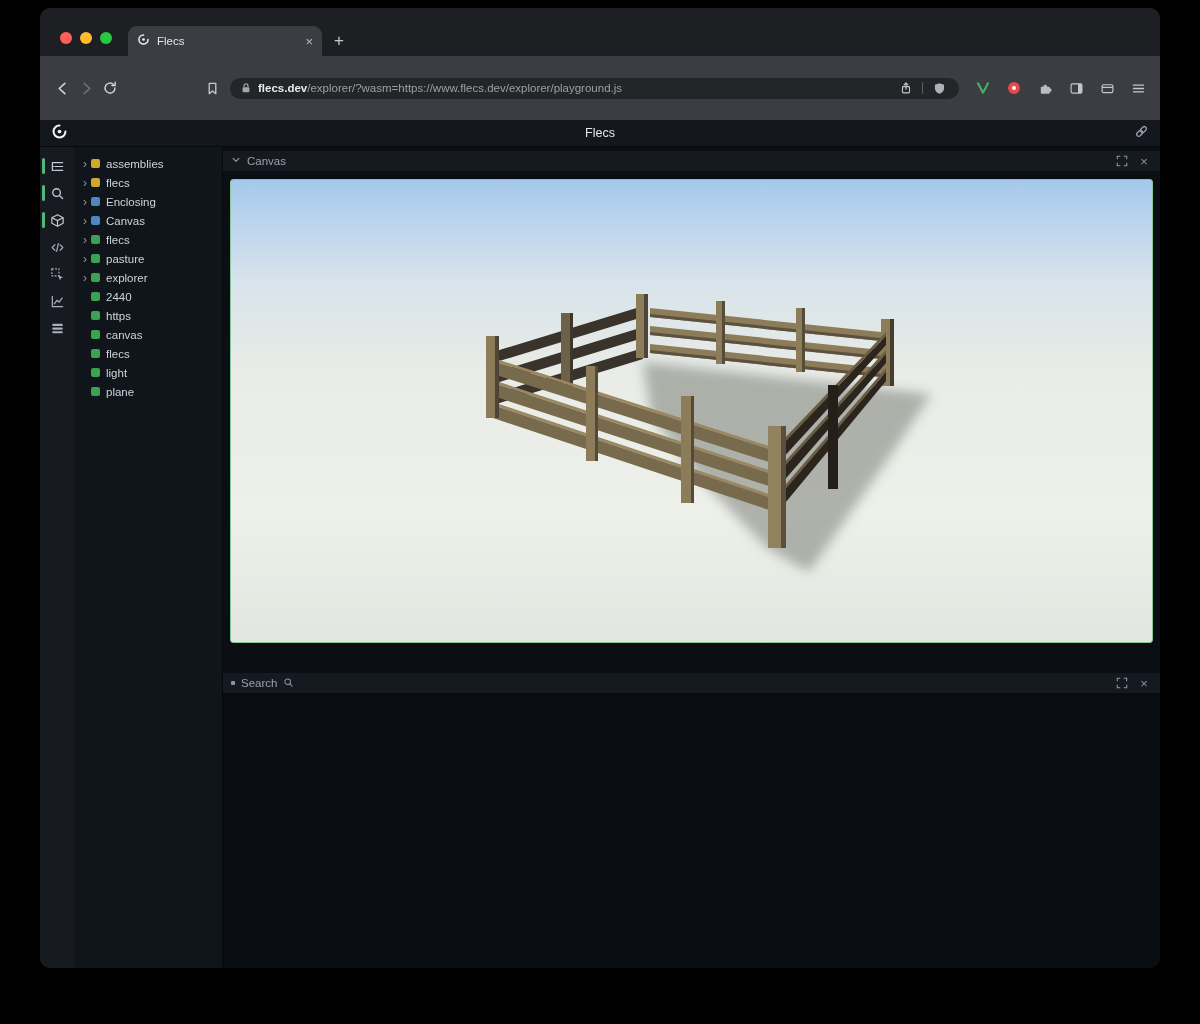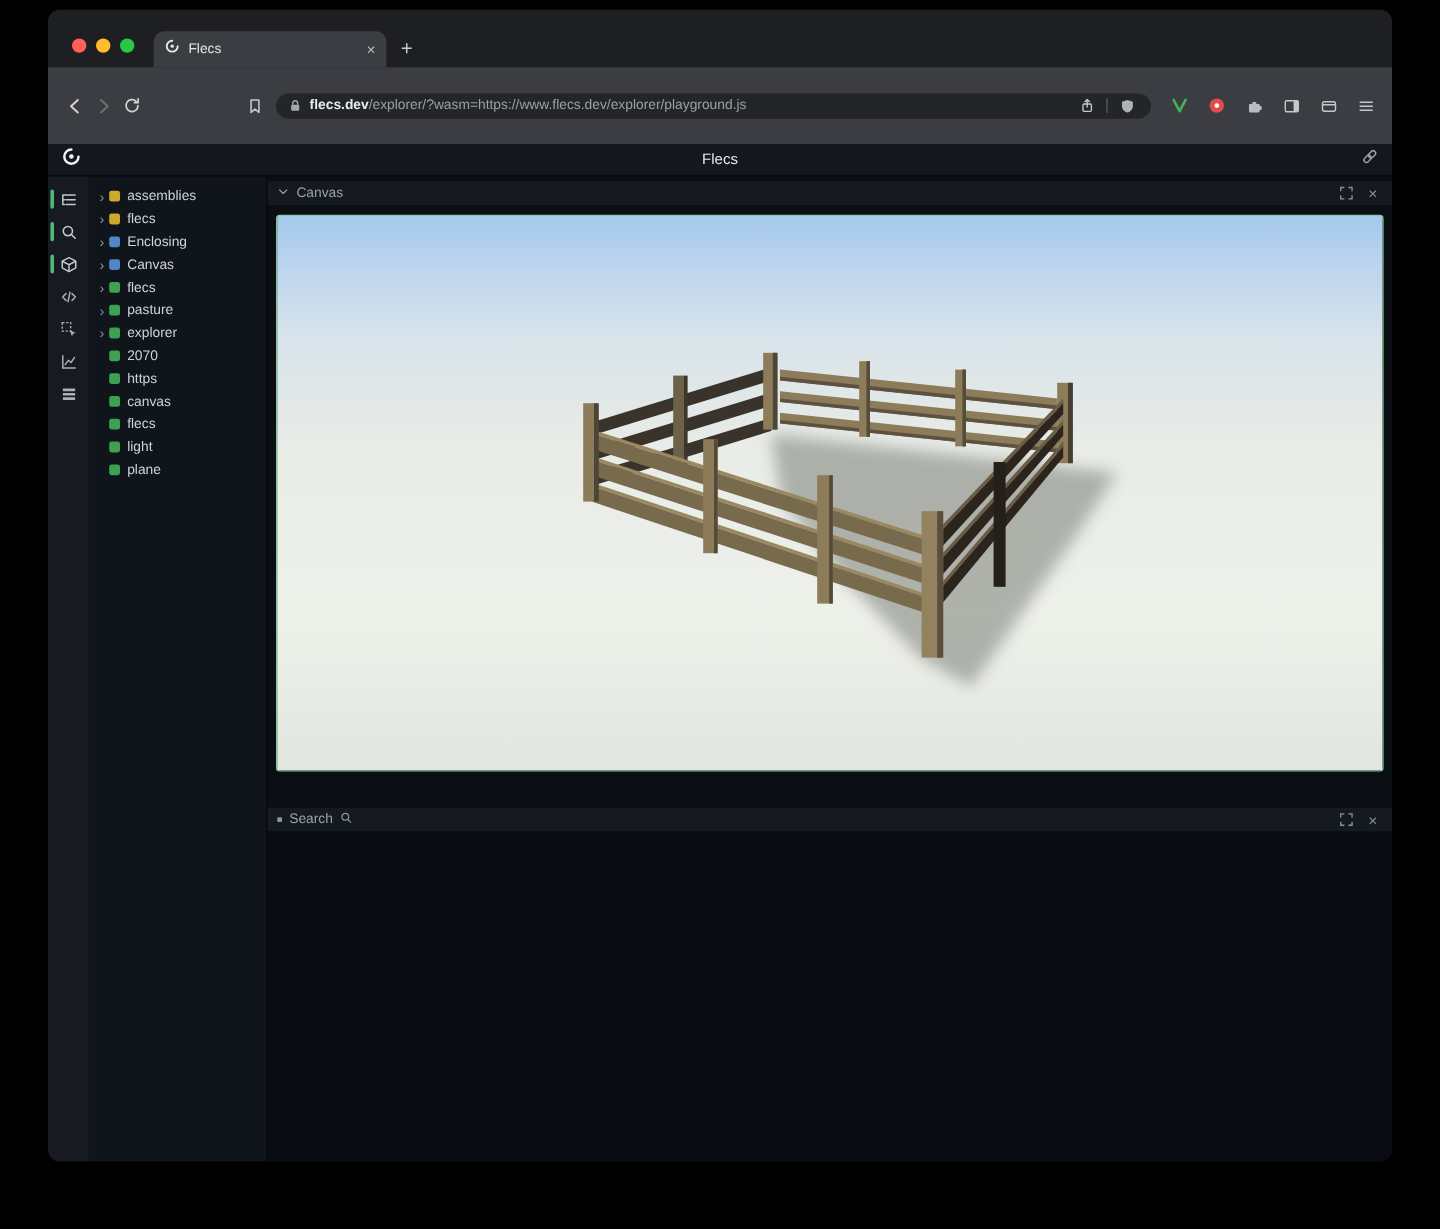--- a/index.html
+++ b/index.html
@@ -276,21 +276,21 @@
           <span>pasture</span>
         </div>
       <div class="trow">
           <span class="arrow">›</span>
           <span class="sq" data-color="green"></span>
           <span>explorer</span>
         </div>
       <div class="trow">
           <span class="arrow"></span>
           <span class="sq" data-color="green"></span>
-          <span>2070</span>
+          <span>2440</span>
         </div>
       <div class="trow">
           <span class="arrow"></span>
           <span class="sq" data-color="green"></span>
           <span>https</span>
         </div>
       <div class="trow">
           <span class="arrow"></span>
           <span class="sq" data-color="green"></span>
           <span>canvas</span>

